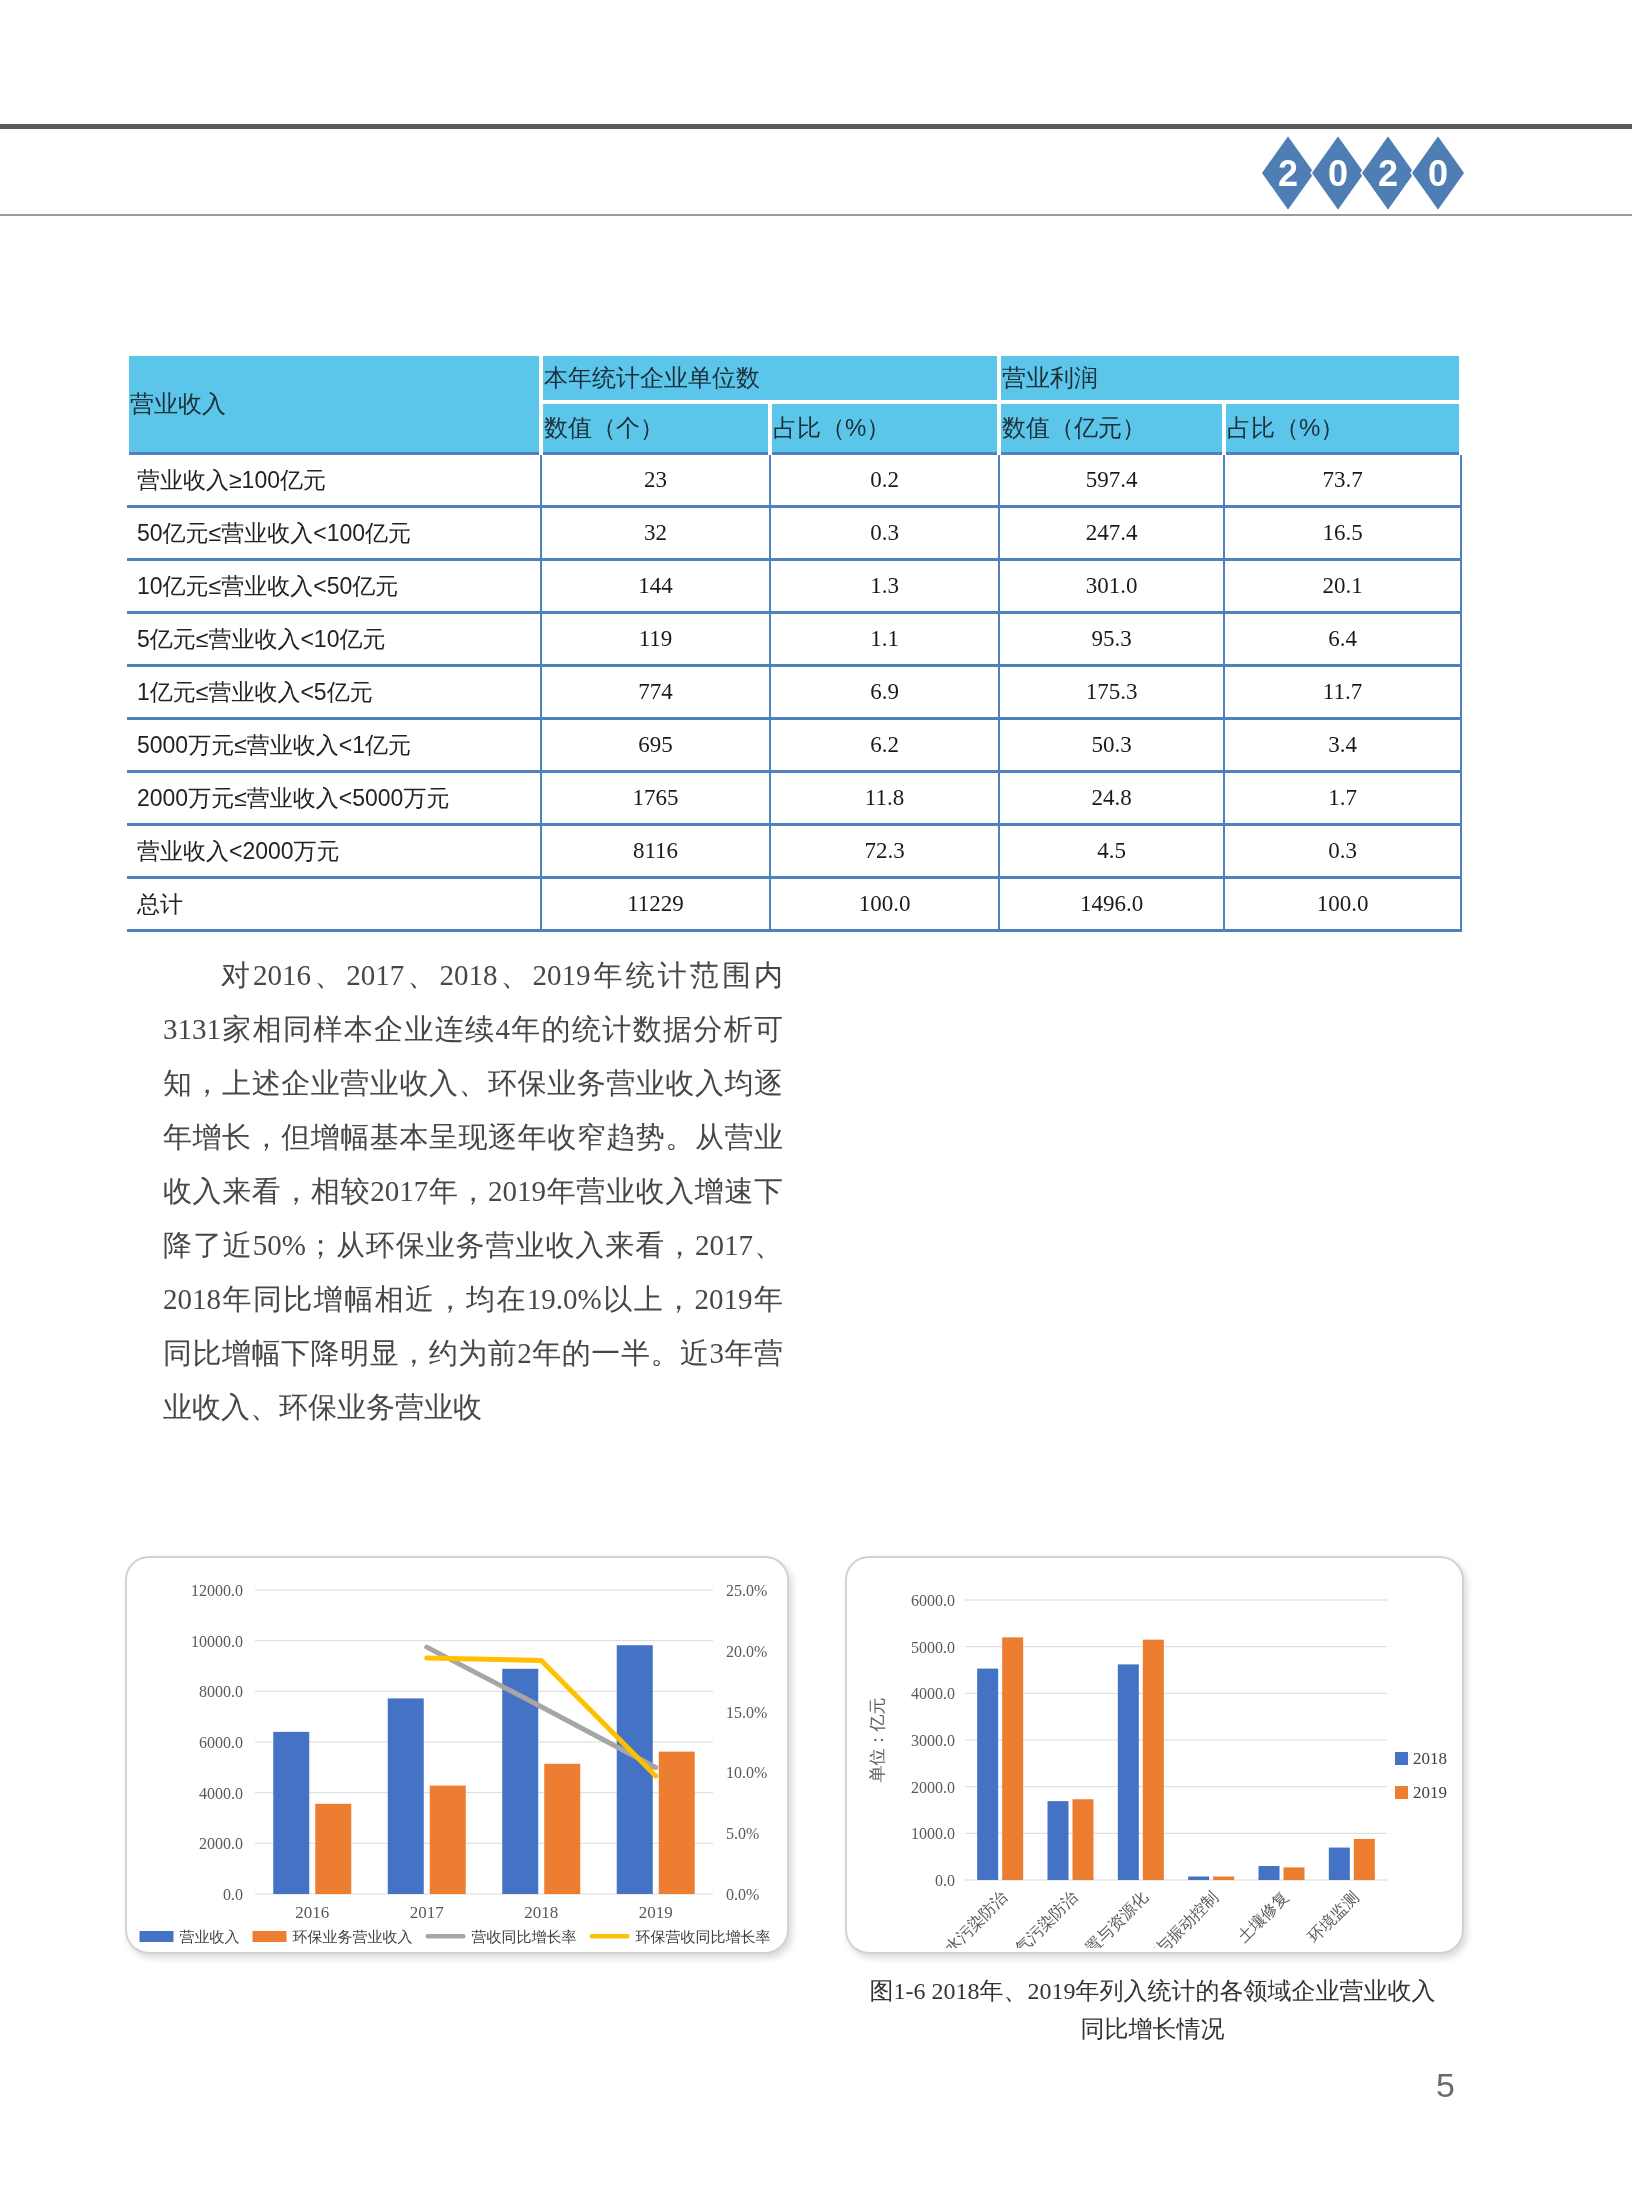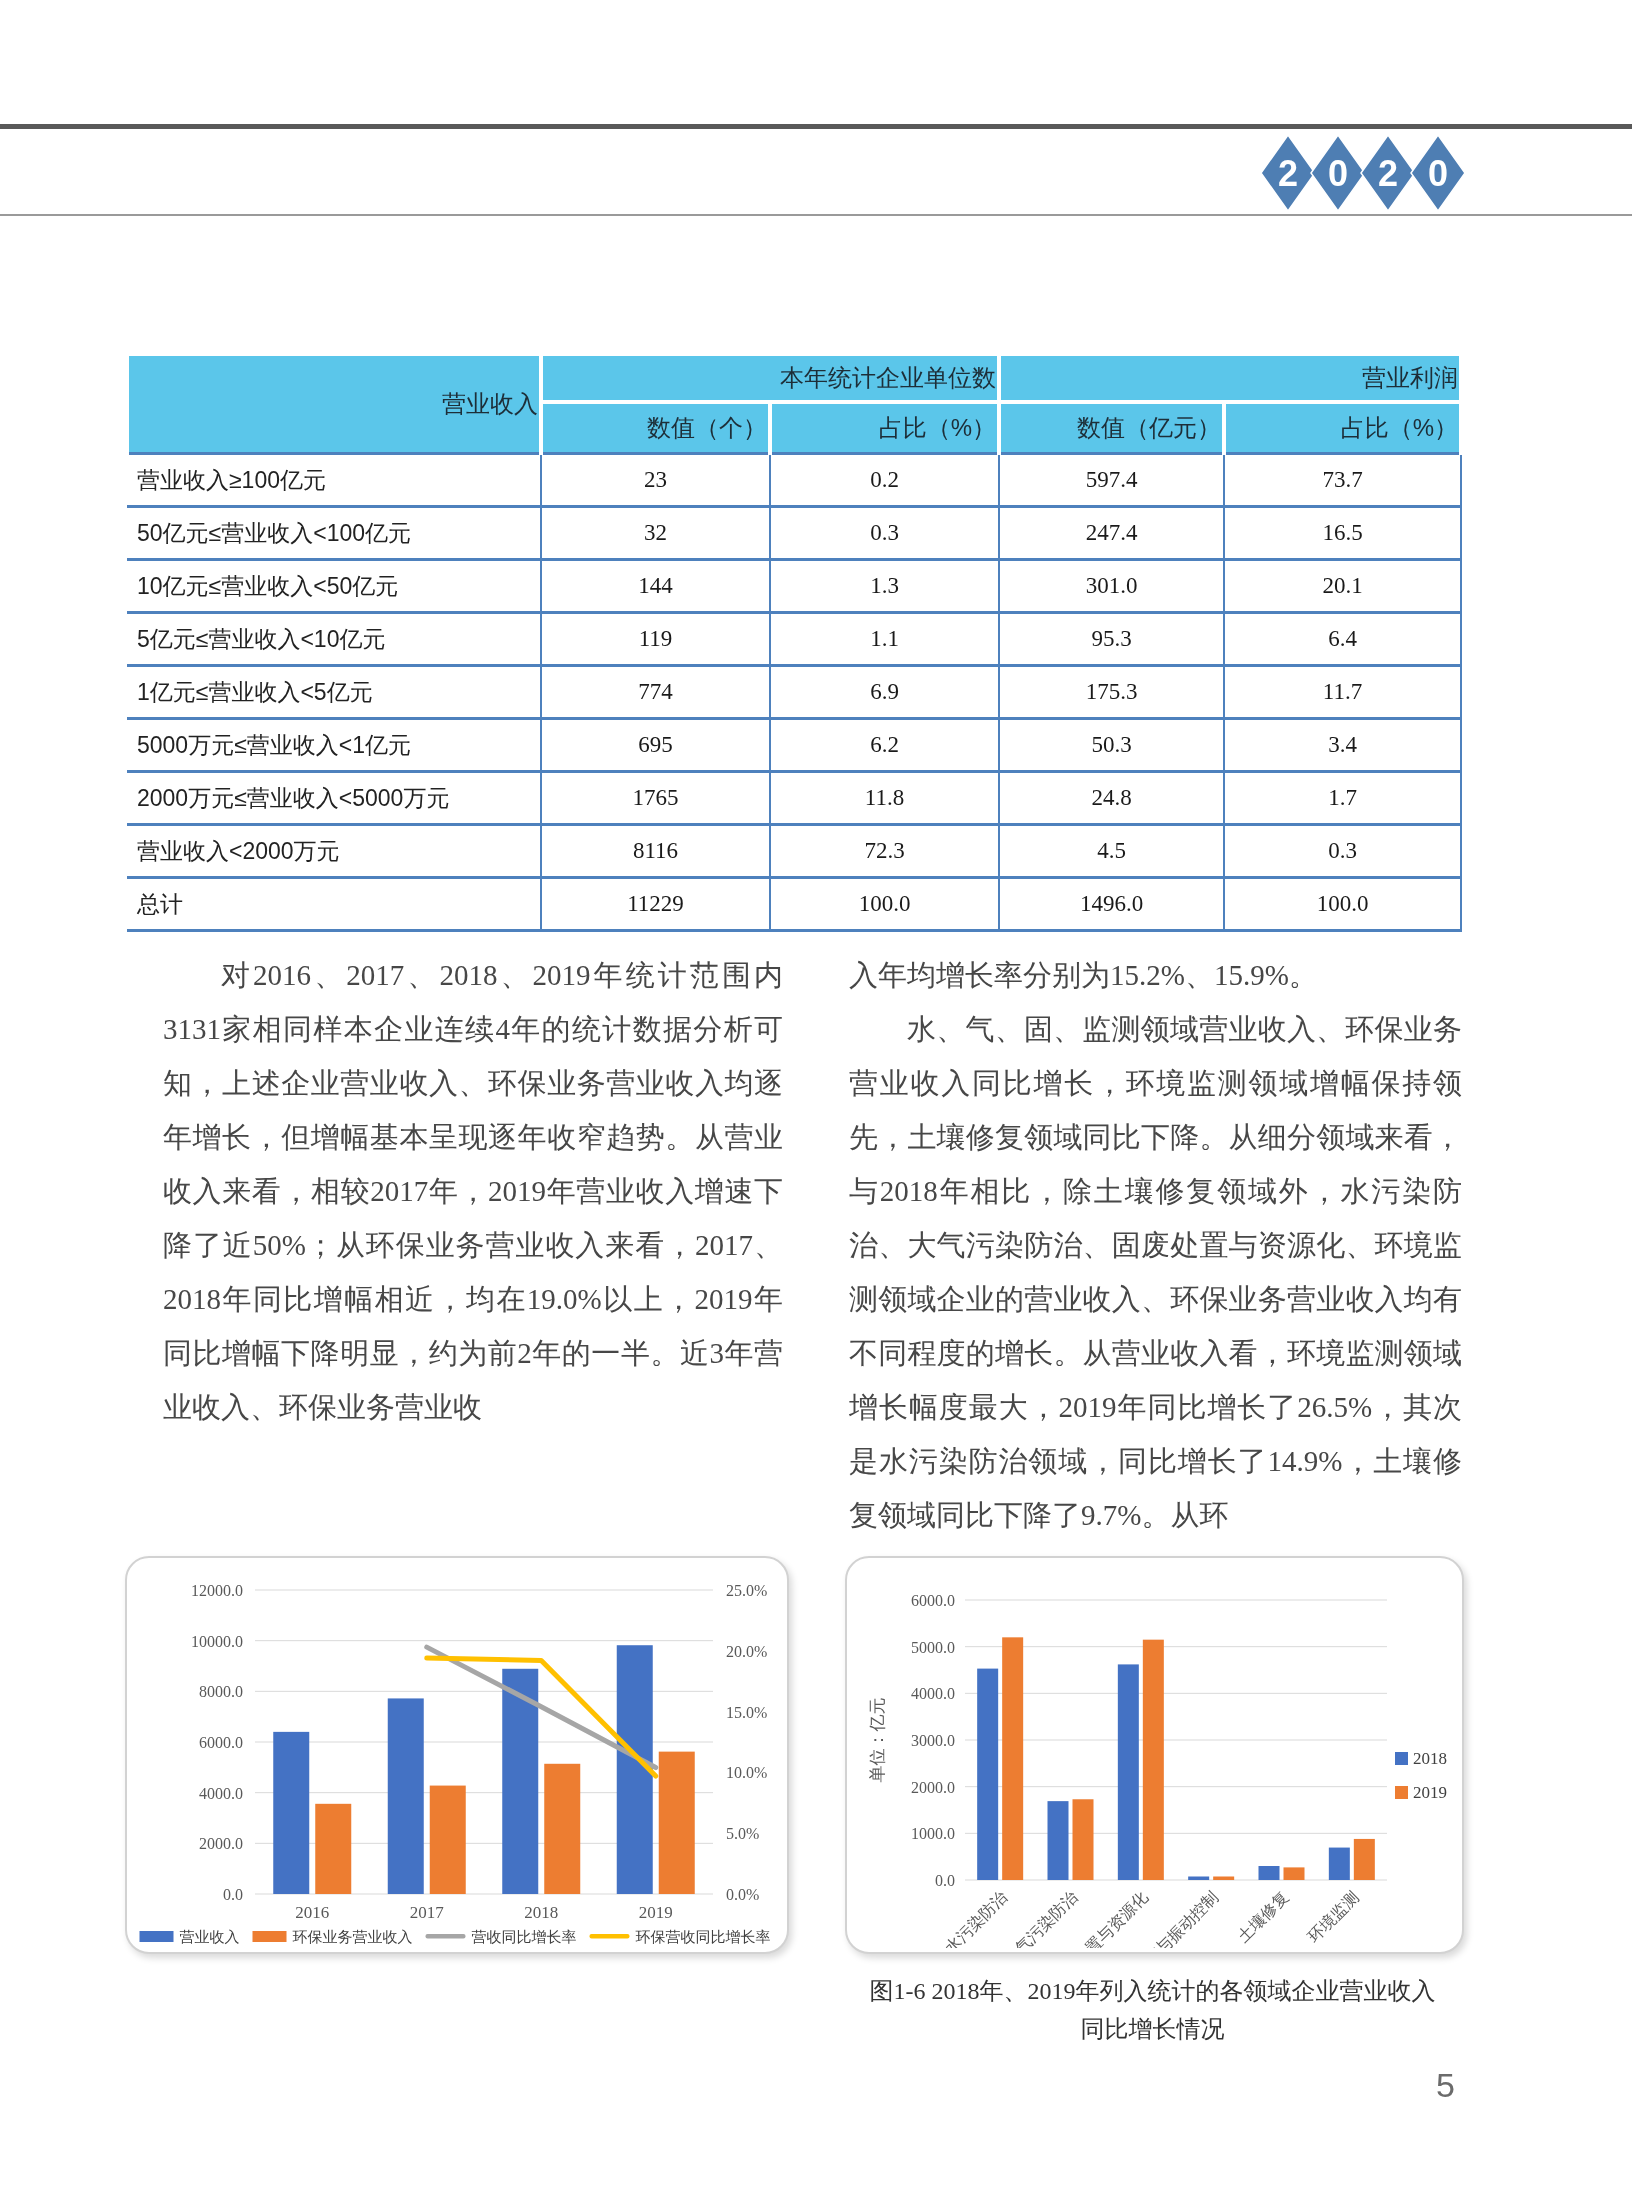--- a/index.html
+++ b/index.html
@@ -11,21 +11,21 @@
   .rule-thin { position:absolute; left:0; top:214px; width:1632px; height:2px; background:#9a9a9a; }
   .badge { position:absolute; left:1260px; top:134px; }
   .table-title {
     position:absolute; left:125px; top:288px; width:1334px; text-align:center;
     font-size:24px; color:#2b2b2b; letter-spacing:1px;
   }
   .datatable { position:absolute; left:125px; top:352px; width:1334px; border-collapse:collapse; table-layout:fixed; }
   .datatable thead th {
     background:#5BC6EA; border:4px solid #ffffff; border-bottom-width:0;
     font-family:"Liberation Sans","DejaVu Sans",sans-serif; font-weight:normal;
-    font-size:24px; color:#1d2e38; text-align:right;
+    font-size:24px; color:#1d2e38; text-align:left;
   }
   .datatable thead tr.h1 th { height:42px; }
   .datatable thead tr.h2 th { height:46px; }
   .datatable tbody td {
     border:2px solid #4E81BD; border-top-width:3px; border-bottom-width:3px;
     height:48px; text-align:center; font-size:23px; color:#1a1a1a; background:#fff;
   }
   .datatable tbody td:first-child {
     text-align:left; padding-left:10px; border-left:none;
     font-family:"Liberation Sans","DejaVu Sans",sans-serif; font-size:23px; color:#222;
@@ -152,24 +152,20 @@
           <td>11229</td>
           <td>100.0</td>
           <td>1496.0</td>
           <td>100.0</td>
         </tr>
       </tbody>
   </table>
 
   <div id="colL" class="textcol">
       <p class="ind">对2016、2017、2018、2019年统计范围内3131家相同样本企业连续4年的统计数据分析可知，上述企业营业收入、环保业务营业收入均逐年增长，但增幅基本呈现逐年收窄趋势。从营业收入来看，相较2017年，2019年营业收入增速下降了近50%；从环保业务营业收入来看，2017、2018年同比增幅相近，均在19.0%以上，2019年同比增幅下降明显，约为前2年的一半。近3年营业收入、环保业务营业收</p>
-    </div>
-  <div id="colR" class="textcol">
-      <p class="">入年均增长率分别为15.2%、15.9%。</p>
-      <p class="ind">水、气、固、监测领域营业收入、环保业务营业收入同比增长，环境监测领域增幅保持领先，土壤修复领域同比下降。从细分领域来看，与2018年相比，除土壤修复领域外，水污染防治、大气污染防治、固废处置与资源化、环境监测领域企业的营业收入、环保业务营业收入均有不同程度的增长。从营业收入看，环境监测领域增长幅度最大，2019年同比增长了26.5%，其次是水污染防治领域，同比增长了14.9%，土壤修复领域同比下降了9.7%。从环</p>
     </div>
 
   <div id="panelL" class="figpanel">
     <svg id="c1" width="656" height="390">
         <line x1="128" x2="586" y1="336" y2="336" stroke="#D9D9D9" stroke-width="1"></line>
         <text x="116" y="342" text-anchor="end" font-size="16" fill="#595959" font-family="Liberation Serif, DejaVu Serif, serif">0.0</text>
         <line x1="128" x2="586" y1="285.3333333333333" y2="285.3333333333333" stroke="#D9D9D9" stroke-width="1"></line>
         <text x="116" y="291.3333333333333" text-anchor="end" font-size="16" fill="#595959" font-family="Liberation Serif, DejaVu Serif, serif">2000.0</text>
         <line x1="128" x2="586" y1="234.66666666666669" y2="234.66666666666669" stroke="#D9D9D9" stroke-width="1"></line>
         <text x="116" y="240.66666666666669" text-anchor="end" font-size="16" fill="#595959" font-family="Liberation Serif, DejaVu Serif, serif">4000.0</text>

